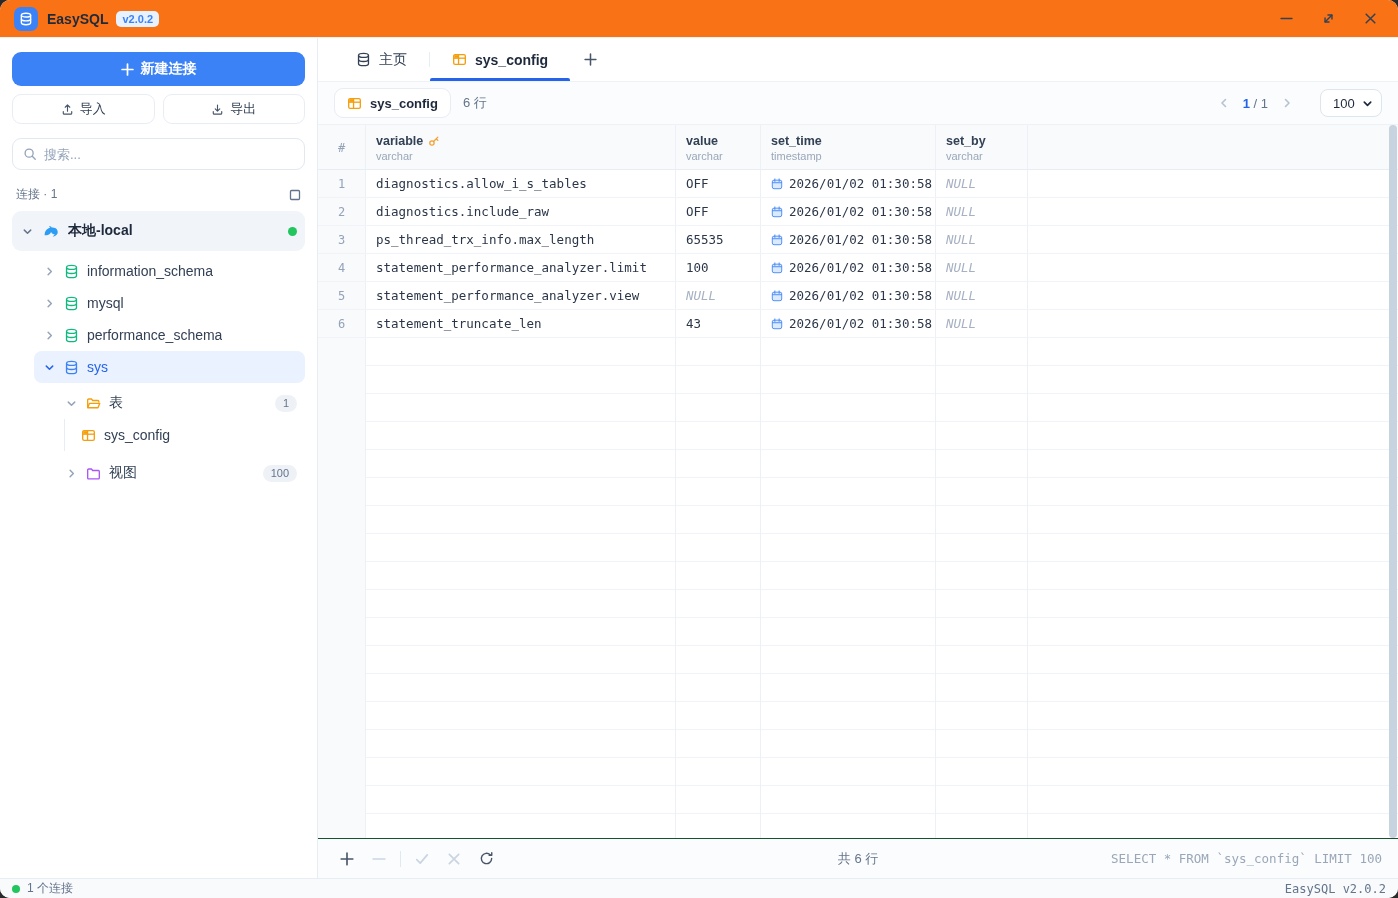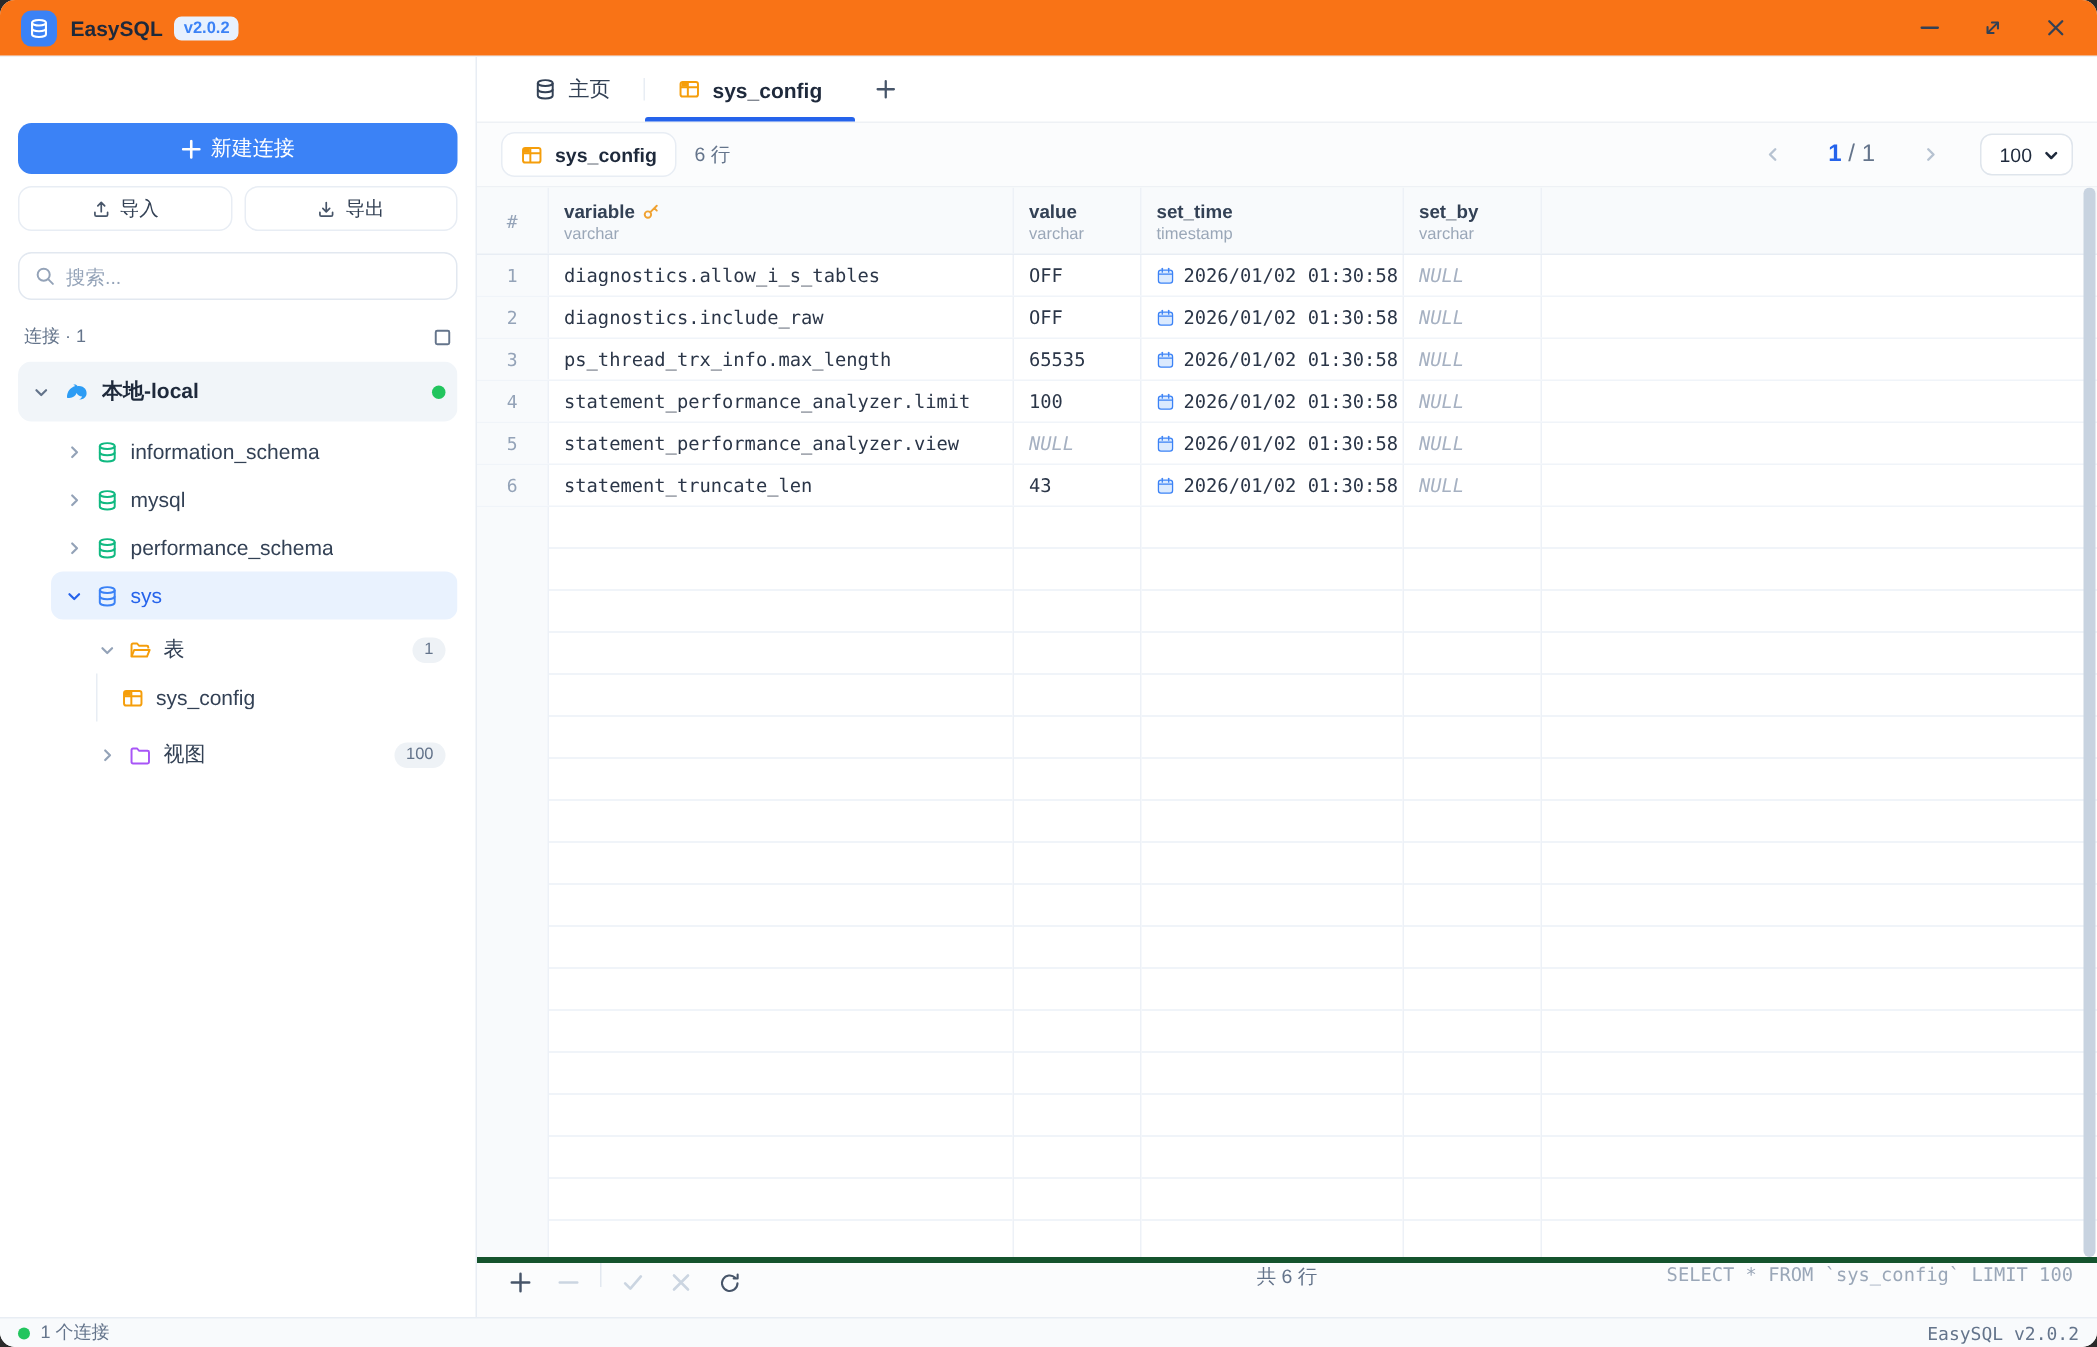--- a/index.html
+++ b/index.html
@@ -14,21 +14,21 @@
   .verbadge { font-size:11px; color:#3b82f6; background:#e8f1fe; border-radius:5px; padding:2px 6px; font-weight:600; }
   .wincontrols { margin-left:auto; display:flex; align-items:center; gap:26px; padding-right:6px; }
   .winbtn { width:16px; height:16px; display:flex; align-items:center; justify-content:center; color:#334155; cursor:pointer; }
 
   
   .content { flex:1; display:flex; min-height:0; }
   .sidebar { width:318px; flex:0 0 318px; border-right:1px solid #e8edf4; display:flex; flex-direction:column; background:#fff; padding:14px 12px 0 12px; }
   .main { flex:1; display:flex; flex-direction:column; min-width:0; background:#fff; }
 
   
-  .btn-primary { height:34px; background:#3b82f6; color:#fff; border:none; border-radius:9px; font-size:14px; font-weight:400; display:flex; align-items:center; justify-content:center; gap:7px; cursor:pointer; width:100%; font-family:inherit;margin-top:30px; }
+  .btn-primary { height:34px; background:#3b82f6; color:#fff; border:none; border-radius:9px; font-size:14px; font-weight:700; display:flex; align-items:center; justify-content:center; gap:7px; cursor:pointer; width:100%; font-family:inherit; }
   .btnrow { display:flex; gap:8px; margin-top:8px; }
   .btn-ghost { flex:1; height:30px; background:#fff; border:1px solid #e8edf4; border-radius:9px; color:#334155; font-size:13px; display:flex; align-items:center; justify-content:center; gap:6px; cursor:pointer; font-family:inherit; }
   .searchbox { margin-top:14px; height:32px; border:1px solid #e2e8f0; border-radius:9px; display:flex; align-items:center; padding:0 10px; gap:7px; background:#fff; }
   .searchbox input { border:none; outline:none; flex:1; font-size:13px; color:#334155; font-family:inherit; background:transparent; }
   .searchbox input::placeholder { color:#94a3b8; }
   .connhead { margin-top:16px; display:flex; align-items:center; justify-content:space-between; padding:0 4px 8px 4px; }
   .connlabel { font-size:12px; color:#64748b; }
   .tree { flex:1; overflow:hidden;text-align:right; }
   .titem { display:flex; align-items:center; gap:8px; height:32px; border-radius:8px; padding:0 8px; font-size:14px; color:#334155; cursor:pointer; }
   .titem .chev { width:14px; flex:0 0 14px; display:flex; align-items:center; justify-content:center; color:#94a3b8; }
@@ -49,21 +49,21 @@
   .tab.active::after { content:""; position:absolute; left:0; right:0; bottom:0; height:3px; background:#2563eb; border-radius:2px 2px 0 0; }
   .tabsep { width:1px; background:#e8edf4; margin:14px 0; }
   .tab-add { width:40px; display:flex; align-items:center; justify-content:center; color:#475569; font-size:18px; cursor:pointer; }
 
   
   .toolbar { height:42px; flex:0 0 42px; display:flex; align-items:center; padding:0 16px; background:#fbfcfd; }
   .chip { display:flex; align-items:center; gap:8px; background:#fff; border:1px solid #e8edf4; border-radius:9px; height:30px; padding:0 12px; font-size:13px; font-weight:600; color:#1e293b; cursor:pointer; }
   .rowcount { font-size:13px; color:#64748b; margin-left:12px; }
   .toolbar-spacer { flex:1; }
   .pgbtn { width:26px; height:26px; display:flex; align-items:center; justify-content:center; color:#b6c2d1; cursor:pointer; }
-  .pginfo { font-size:16px; margin:0 24px; color:#64748b; }
+  .pginfo { font-size:13px; margin:0 6px; color:#64748b; }
   .pginfo .cur { color:#2563eb; font-weight:600; }
   .pagesize { margin-left:20px; height:28px; width:62px; border:1px solid #dfe5ec; border-radius:8px; background:#fff; display:flex; align-items:center; justify-content:space-between; padding:0 8px 0 12px; font-size:13px; color:#1e293b; cursor:pointer; }
 
   
   .tablewrap { flex:1; min-height:0; position:relative; display:flex; flex-direction:column; overflow:hidden; border-top:1px solid #eef1f5; }
   .thead, .trow { display:grid; grid-template-columns:48px 310px 85px 175px 92px 1fr; }
   .thead { height:45px; flex:0 0 45px; background:#f8fafc; border-bottom:1px solid #e8edf4; }
   .hcell { padding:6px 10px 4px 10px; display:flex; flex-direction:column; justify-content:center; border-right:1px solid #edf1f7; }
   .hcell.last { border-right:none; }
   .hname { font-size:12.5px; font-weight:700; color:#334155; display:flex; align-items:center; gap:5px; }
@@ -78,21 +78,21 @@
   .ctime { gap:6px; }
   .ctime svg { flex:0 0 auto; }
   .cfill { border-right:none; }
   .emptyarea { flex:1; display:grid; grid-template-columns:48px 310px 85px 175px 92px 1fr; min-height:0; }
   .ecol { border-right:1px solid #edf1f7; background-image:repeating-linear-gradient(to bottom, transparent 0, transparent 27px, #f0f4f9 27px, #f0f4f9 28px); }
   .ecol.first { background:#f8fafc; }
   .ecol.last { border-right:none; }
   .vscroll { position:absolute; top:0; right:1px; width:8px; height:100%; border-radius:4px; background:#c8d3e0; }
 
   
-  .footbar { height:40px; flex:0 0 40px; border-top:4px solid #14532d; background:#fbfcfd; display:flex; align-items:flex-start; padding:0 16px; position:relative; }
+  .footbar { height:40px; flex:0 0 40px; border-top:1px solid #14532d; background:#fbfcfd; display:flex; align-items:center; padding:12px 16px; position:relative; }
   .fico { width:26px; height:26px; display:flex; align-items:center; justify-content:center; font-size:16px; color:#475569; cursor:pointer; margin-right:6px; }
   .fico.disabled { color:#cbd5e1; }
   .fsep { width:1px; height:16px; background:#e2e8f0; margin:0 8px 0 2px; }
   .ftotal { position:absolute; left:50%; transform:translateX(-50%); font-size:13px; color:#64748b; }
   .fsql { margin-left:auto; font-family:"DejaVu Sans Mono", monospace; font-size:12.5px; color:#9aa7b8; }
 
   
   .statusbar { height:20px; flex:0 0 20px; background:#f8fafc; border-top:1px solid #e8edf4; display:flex; align-items:center; padding:0 12px; }
   .sdot { width:8px; height:8px; border-radius:50%; background:#22c55e; margin-right:7px; }
   .sleft { font-size:12px; color:#64748b; }

